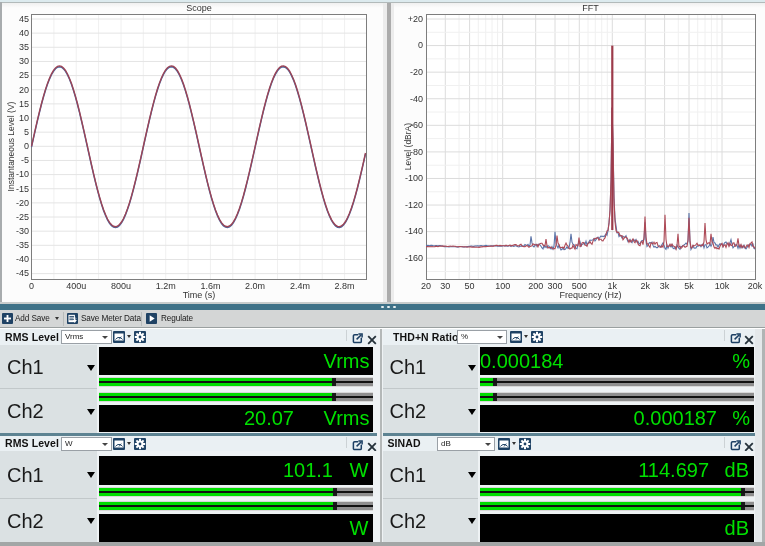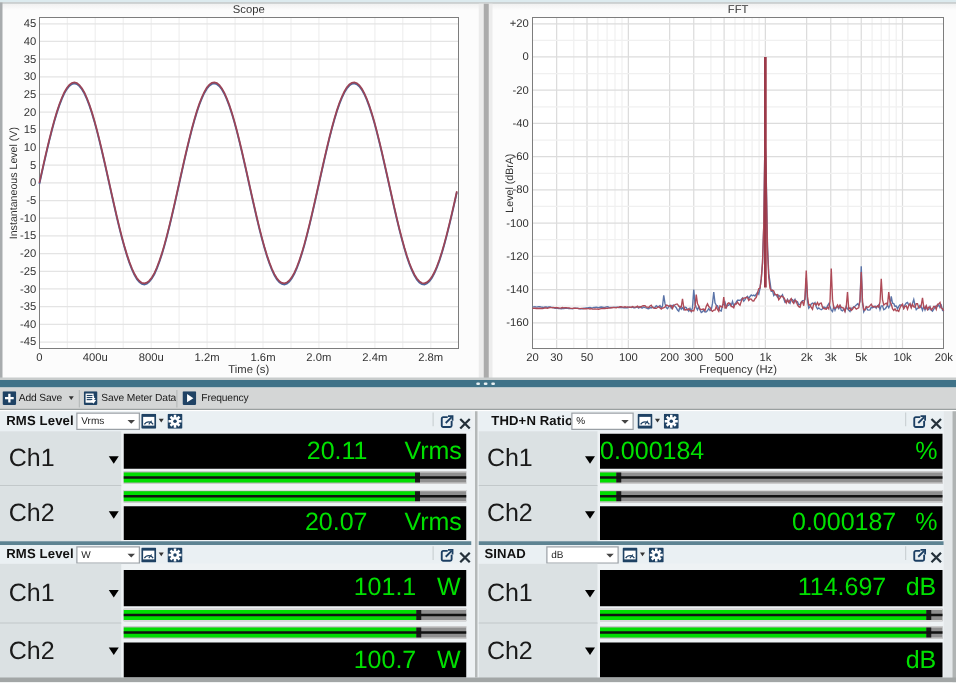--- a/index.html
+++ b/index.html
@@ -188,21 +188,21 @@
       <rect x="2.6" y="6.8" width="5" height="1" fill="#1f4264"></rect>
       <path d="M6.2 7.6 l4.6 0 l-2.3 3.4 z" fill="#fff"></path>
       <path d="M8.5 4.2 l0 3 M7.2 6 l1.3 1.4 l1.3 -1.4" stroke="#fff" stroke-width="1" fill="none"></path>
     </svg>
     <div class="tbt" style="left:81px">Save Meter Data</div>
     <div style="position:absolute;left:141px;top:311.5px;width:1px;height:14px;background:#b8bcbc"></div>
     <svg style="position:absolute;left:146px;top:312.5px" width="11" height="11" viewBox="0 0 12 12">
       <rect x="0" y="0" width="12" height="12" rx="1" fill="#1f4264"></rect>
       <path d="M4 2.5 L9.5 6 L4 9.5 Z" fill="#fff"></path>
     </svg>
-    <div class="tbt" style="left:161px">Frequency</div>
+    <div class="tbt" style="left:161px">Regulate</div>
 
   <div style="position:absolute;left:0;top:328.5px;width:765px;height:217.5px;background:#eef2f4"></div>
   <div style="position:absolute;left:377px;top:328.5px;width:5.5px;height:213px;background:#eef2f4"></div>
   <div style="position:absolute;left:379.5px;top:328.5px;width:2px;height:213px;background:#b4b8b8"></div>
   <div style="position:absolute;left:0px;top:328.5px;width:377px;height:16.5px;background:#eaf0f3"></div>
     <div style="position:absolute;left:0px;top:329.5px;width:55px;height:14.5px;font-weight:bold;font-size:10.5px;letter-spacing:0.1px;color:#111;line-height:14.5px;padding-left:5px;white-space:nowrap">RMS Level</div>
     <div style="position:absolute;left:61px;top:330.0px;width:51px;height:14px;background:#fff;border:1px solid #9aa0a6;box-sizing:border-box;font-size:8px;color:#222;line-height:12.5px;padding-left:3px">Vrms<span style="position:absolute;right:3px;top:4.5px;width:0;height:0;border-left:3px solid transparent;border-right:3px solid transparent;border-top:3.5px solid #444"></span></div>
     <svg style="position:absolute;left:113px;top:330.5px" width="12" height="12" viewBox="0 0 12 12">
       <rect x="0" y="0" width="12" height="12" rx="1" fill="#1f4264"></rect>
       <rect x="1.5" y="2.5" width="9" height="7" fill="#fff"></rect>
@@ -235,21 +235,20 @@
       </svg></div>
     <div style="position:absolute;left:366.5px;top:331.0px"><svg width="10" height="10" viewBox="0 0 10 10">
         <path d="M1.2 1.2 L8.8 8.8 M8.8 1.2 L1.2 8.8" stroke="#25313a" stroke-width="1.8"></path>
       </svg></div>
     <div style="position:absolute;left:0px;top:345.0px;width:377px;height:88.0px;background:#eef2f4"></div>
     <div style="position:absolute;left:0px;top:345.0px;width:97px;height:44.2px;background:#dbe1e3;border-bottom:1px solid #c2c8ca;box-sizing:border-box"></div>
     <div style="position:absolute;left:0px;top:389.2px;width:97px;height:43.8px;background:#dbe1e3"></div>
     <div style="position:absolute;left:0px;top:355.1px;width:97px;height:24px;font-size:20px;color:#1a1a1a;line-height:24px;padding-left:7px;box-sizing:border-box">Ch1</div>
     <span style="position:absolute;left:87px;top:364.6px;width:0;height:0;border-left:4.5px solid transparent;border-right:4.5px solid transparent;border-top:6px solid #000"></span>
     <div style="position:absolute;left:99px;top:347px;width:274px;height:28px;background:#000"></div>
-    <div style="position:absolute;left:99px;top:349.0px;width:195px;height:24px;text-align:right;font-size:20px;color:#00e000;line-height:24px">20.11</div>
     <div style="position:absolute;left:99px;top:349.0px;width:270.5px;height:24px;text-align:right;font-size:20px;color:#00e000;line-height:24px">Vrms</div>
     <div style="position:absolute;left:99px;top:377px;width:274px;height:10px;background:#8f8f8f;border-top:1px solid #d8d8d8;border-bottom:1px solid #d8d8d8;box-sizing:border-box"></div>
     <div style="position:absolute;left:99px;top:378px;width:233px;height:8px;background:#00dd00"></div>
     <div style="position:absolute;left:332px;top:378px;width:4px;height:8px;background:#1a1a1a"></div>
     <div style="position:absolute;left:99px;top:381.0px;width:274px;height:2px;background:#111"></div>
     <div style="position:absolute;left:0px;top:399.1px;width:97px;height:24px;font-size:20px;color:#1a1a1a;line-height:24px;padding-left:7px;box-sizing:border-box">Ch2</div>
     <span style="position:absolute;left:87px;top:408.6px;width:0;height:0;border-left:4.5px solid transparent;border-right:4.5px solid transparent;border-top:6px solid #000"></span>
     <div style="position:absolute;left:99px;top:404.5px;width:274px;height:27px;background:#000"></div>
     <div style="position:absolute;left:99px;top:406.0px;width:195px;height:24px;text-align:right;font-size:20px;color:#00e000;line-height:24px">20.07</div>
     <div style="position:absolute;left:99px;top:406.0px;width:270.5px;height:24px;text-align:right;font-size:20px;color:#00e000;line-height:24px">Vrms</div>
@@ -359,21 +358,20 @@
     <div style="position:absolute;left:99px;top:455.5px;width:274px;height:29px;background:#000"></div>
     <div style="position:absolute;left:99px;top:458.0px;width:234px;height:24px;text-align:right;font-size:20px;color:#00e000;line-height:24px">101.1</div>
     <div style="position:absolute;left:99px;top:458.0px;width:269.5px;height:24px;text-align:right;font-size:20px;color:#00e000;line-height:24px">W</div>
     <div style="position:absolute;left:99px;top:486.5px;width:274px;height:10px;background:#8f8f8f;border-top:1px solid #d8d8d8;border-bottom:1px solid #d8d8d8;box-sizing:border-box"></div>
     <div style="position:absolute;left:99px;top:487.5px;width:234px;height:8px;background:#00dd00"></div>
     <div style="position:absolute;left:333px;top:487.5px;width:4px;height:8px;background:#1a1a1a"></div>
     <div style="position:absolute;left:99px;top:490.5px;width:274px;height:2px;background:#111"></div>
     <div style="position:absolute;left:0px;top:508.8px;width:97px;height:24px;font-size:20px;color:#1a1a1a;line-height:24px;padding-left:7px;box-sizing:border-box">Ch2</div>
     <span style="position:absolute;left:87px;top:518.2px;width:0;height:0;border-left:4.5px solid transparent;border-right:4.5px solid transparent;border-top:6px solid #000"></span>
     <div style="position:absolute;left:99px;top:513.5px;width:274px;height:28px;background:#000"></div>
-    <div style="position:absolute;left:99px;top:515.5px;width:234px;height:24px;text-align:right;font-size:20px;color:#00e000;line-height:24px">100.7</div>
     <div style="position:absolute;left:99px;top:515.5px;width:269.5px;height:24px;text-align:right;font-size:20px;color:#00e000;line-height:24px">W</div>
     <div style="position:absolute;left:99px;top:500.5px;width:274px;height:10px;background:#8f8f8f;border-top:1px solid #d8d8d8;border-bottom:1px solid #d8d8d8;box-sizing:border-box"></div>
     <div style="position:absolute;left:99px;top:501.5px;width:234px;height:8px;background:#00dd00"></div>
     <div style="position:absolute;left:333px;top:501.5px;width:4px;height:8px;background:#1a1a1a"></div>
     <div style="position:absolute;left:99px;top:504.5px;width:274px;height:2px;background:#111"></div>
 <div style="position:absolute;left:382.5px;top:433px;width:372px;height:2.5px;background:#5d8392"></div>
     <div style="position:absolute;left:382.5px;top:435.5px;width:372px;height:15.5px;background:#eaf0f3"></div>
     <div style="position:absolute;left:382.5px;top:436.5px;width:48.5px;height:13.5px;font-weight:bold;font-size:10.5px;letter-spacing:0.1px;color:#111;line-height:13.5px;padding-left:5px;white-space:nowrap">SINAD</div>
     <div style="position:absolute;left:437px;top:437.0px;width:58px;height:14px;background:#fff;border:1px solid #9aa0a6;box-sizing:border-box;font-size:8px;color:#222;line-height:12.5px;padding-left:3px">dB<span style="position:absolute;right:3px;top:4.5px;width:0;height:0;border-left:3px solid transparent;border-right:3px solid transparent;border-top:3.5px solid #444"></span></div>
     <svg style="position:absolute;left:498px;top:437.5px" width="12" height="12" viewBox="0 0 12 12">

